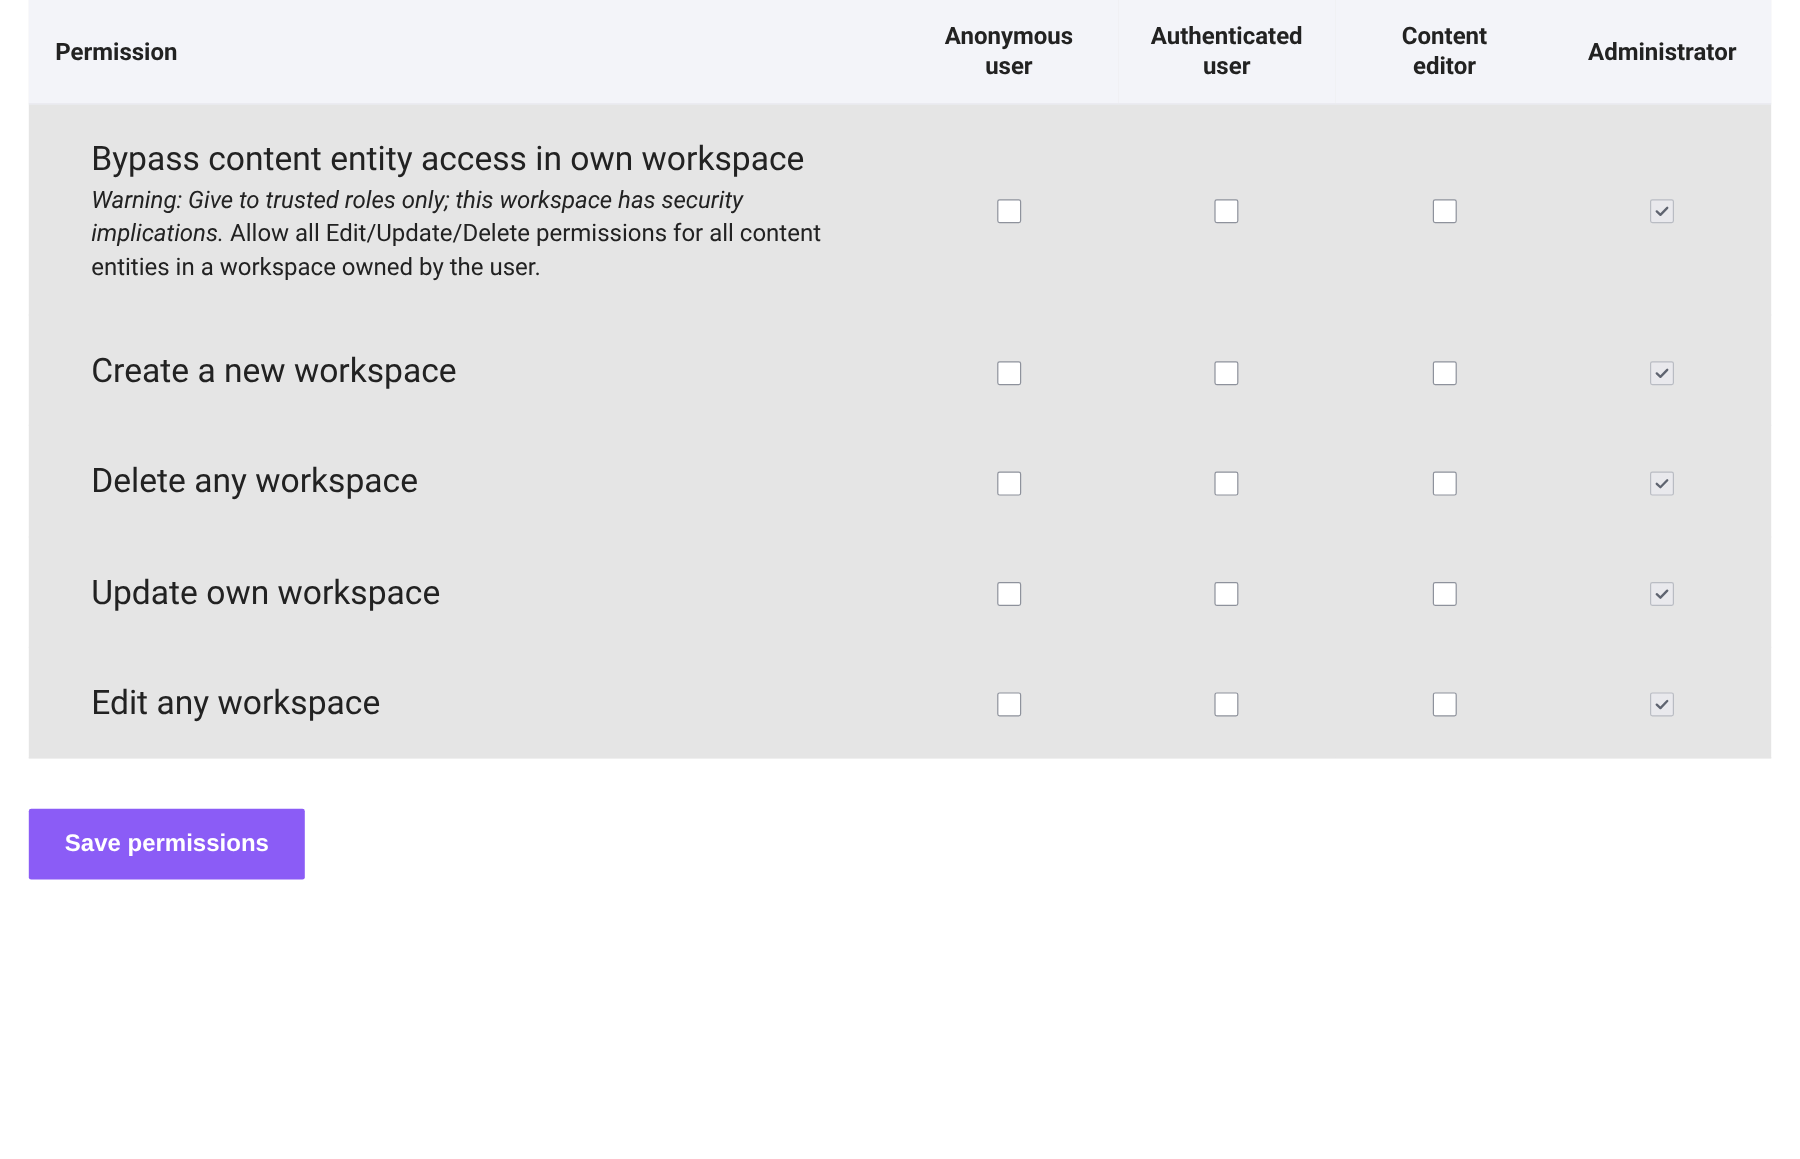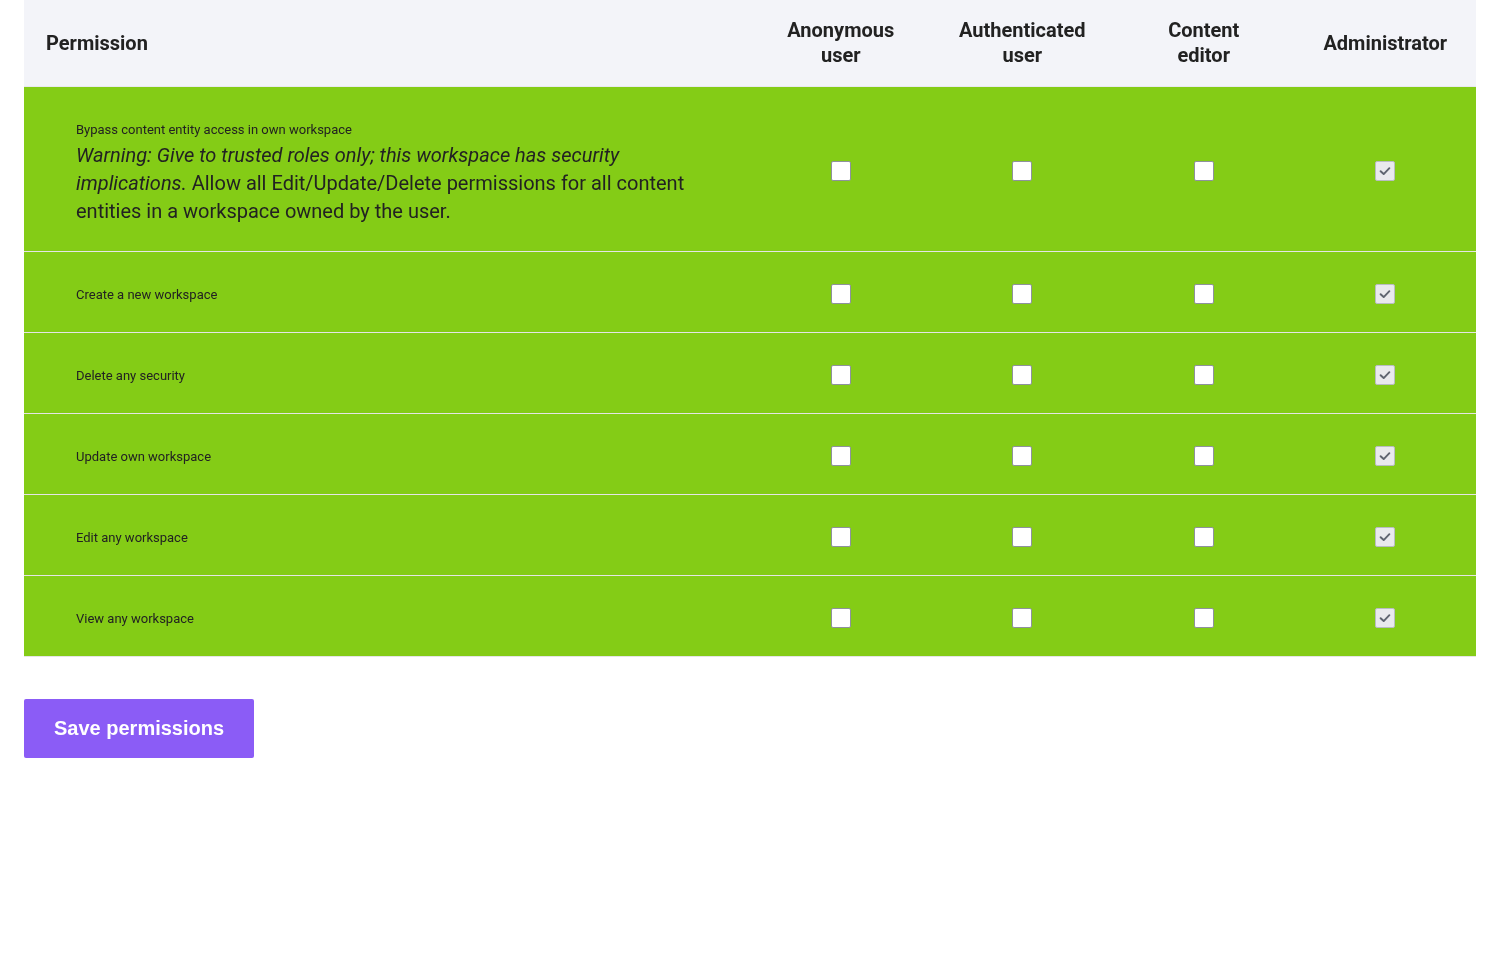--- a/index.html
+++ b/index.html
@@ -12,21 +12,21 @@
     line-height: 1.4;
     padding: 0 0 60px 0;
   }
   .table-wrap {
     width: 100%;
     padding: 0 24px;
   }
   table.perm {
     width: 100%;
     border-collapse: collapse;
-    background: #84cc16;
+    background: #e5e5e5;
   }
   table.perm thead th {
     background: #f3f4f9;
     font-weight: 700;
     font-size: 20px;
     color: #222;
     padding: 18px 10px;
     text-align: center;
     vertical-align: middle;
     border-bottom: 1px solid #e9e9ef;
@@ -47,21 +47,21 @@
     text-align: center;
     font-size: 20px;
   }
   table.perm tbody td.perm-cell {
     text-align: left;
     padding-left: 52px;
     padding-right: 30px;
     color: #222;
   }
   .perm-title {
-    font-size: 13px;
+    font-size: 28px;
     color: #222;
     margin: 0;
   }
   .perm-warning {
     font-style: italic;
     color: #222;
   }
   .perm-desc {
     color: #222;
   }
@@ -148,21 +148,21 @@
           <td><span class="cb" role="checkbox" aria-checked="false"></span></td>
           <td><span class="cb" role="checkbox" aria-checked="false"></span></td>
           <td><span class="cb" role="checkbox" aria-checked="false"></span></td>
           <td><span class="cb disabled" role="checkbox" aria-checked="true">
               <svg viewBox="0 0 16 16">
                 <path d="M3 8.2 L6.5 11.5 L13 4.8"></path>
               </svg>
             </span></td>
         </tr>
         <tr>
-          <td class="perm-cell"><span class="perm-title">Delete any security</span></td>
+          <td class="perm-cell"><span class="perm-title">Delete any workspace</span></td>
           <td><span class="cb" role="checkbox" aria-checked="false"></span></td>
           <td><span class="cb" role="checkbox" aria-checked="false"></span></td>
           <td><span class="cb" role="checkbox" aria-checked="false"></span></td>
           <td><span class="cb disabled" role="checkbox" aria-checked="true">
               <svg viewBox="0 0 16 16">
                 <path d="M3 8.2 L6.5 11.5 L13 4.8"></path>
               </svg>
             </span></td>
         </tr>
         <tr>
@@ -180,30 +180,19 @@
           <td class="perm-cell"><span class="perm-title">Edit any workspace</span></td>
           <td><span class="cb" role="checkbox" aria-checked="false"></span></td>
           <td><span class="cb" role="checkbox" aria-checked="false"></span></td>
           <td><span class="cb" role="checkbox" aria-checked="false"></span></td>
           <td><span class="cb disabled" role="checkbox" aria-checked="true">
               <svg viewBox="0 0 16 16">
                 <path d="M3 8.2 L6.5 11.5 L13 4.8"></path>
               </svg>
             </span></td>
         </tr>
-        <tr>
-          <td class="perm-cell"><span class="perm-title">View any workspace</span></td>
-          <td><span class="cb" role="checkbox" aria-checked="false"></span></td>
-          <td><span class="cb" role="checkbox" aria-checked="false"></span></td>
-          <td><span class="cb" role="checkbox" aria-checked="false"></span></td>
-          <td><span class="cb disabled" role="checkbox" aria-checked="true">
-              <svg viewBox="0 0 16 16">
-                <path d="M3 8.2 L6.5 11.5 L13 4.8"></path>
-              </svg>
-            </span></td>
-        </tr>
       </tbody>
   </table>
 </div>
 
 <div class="save-wrap">
   <button class="save-btn">Save permissions</button>
 </div>
 
 </body></html>

